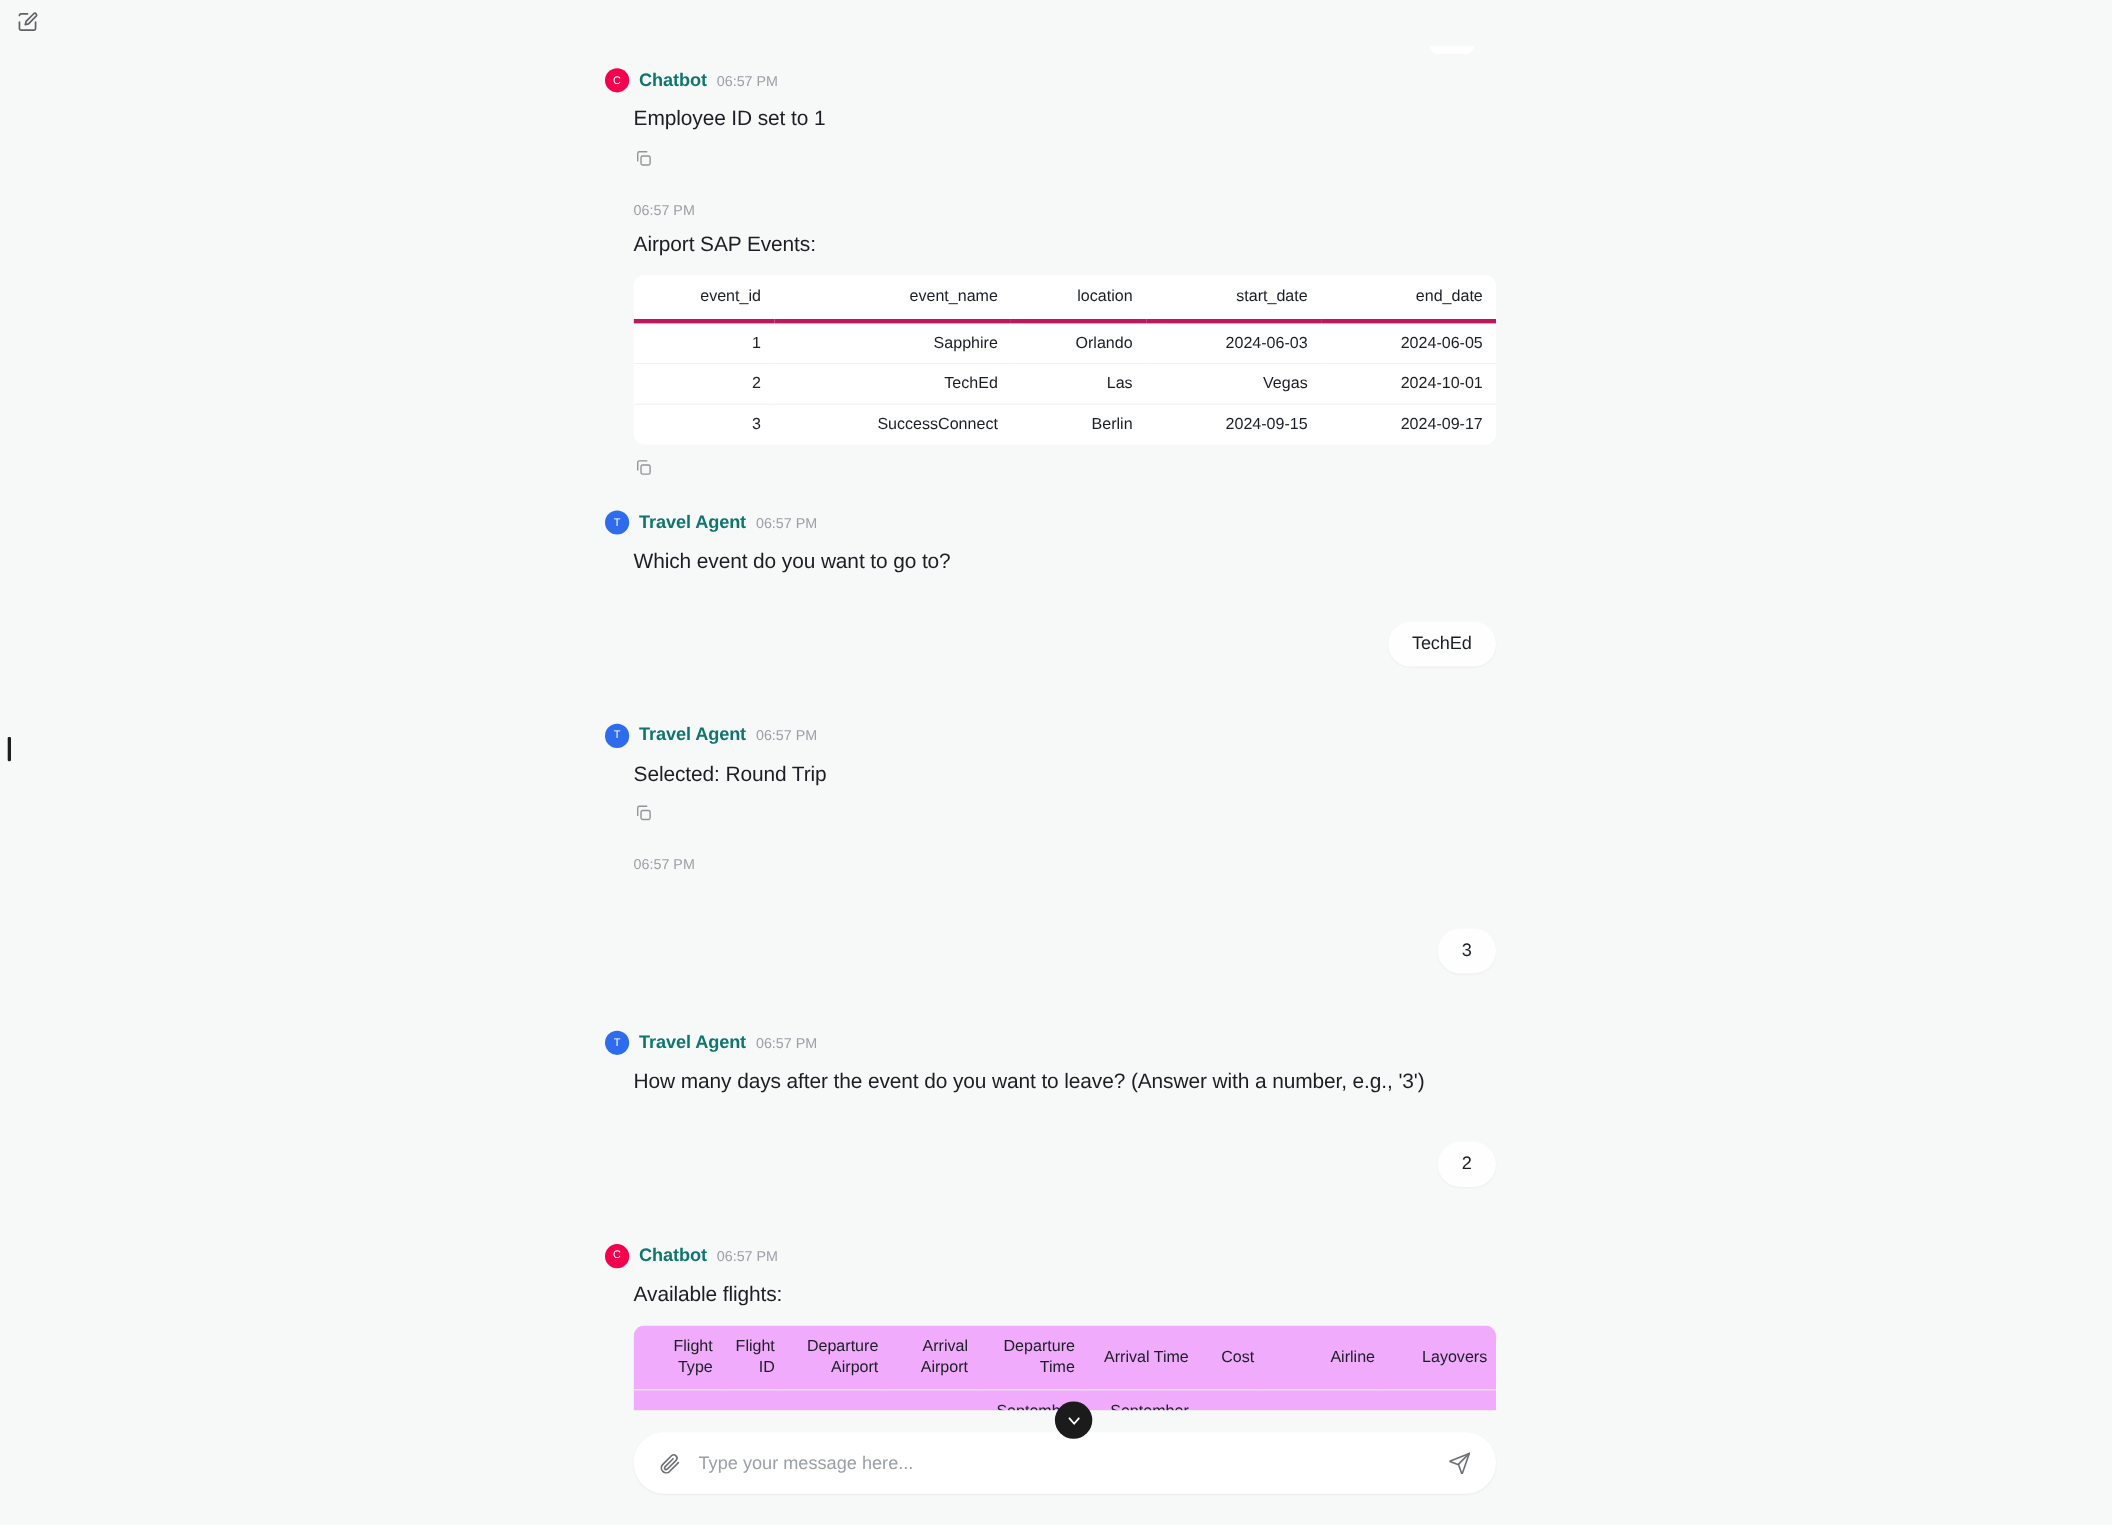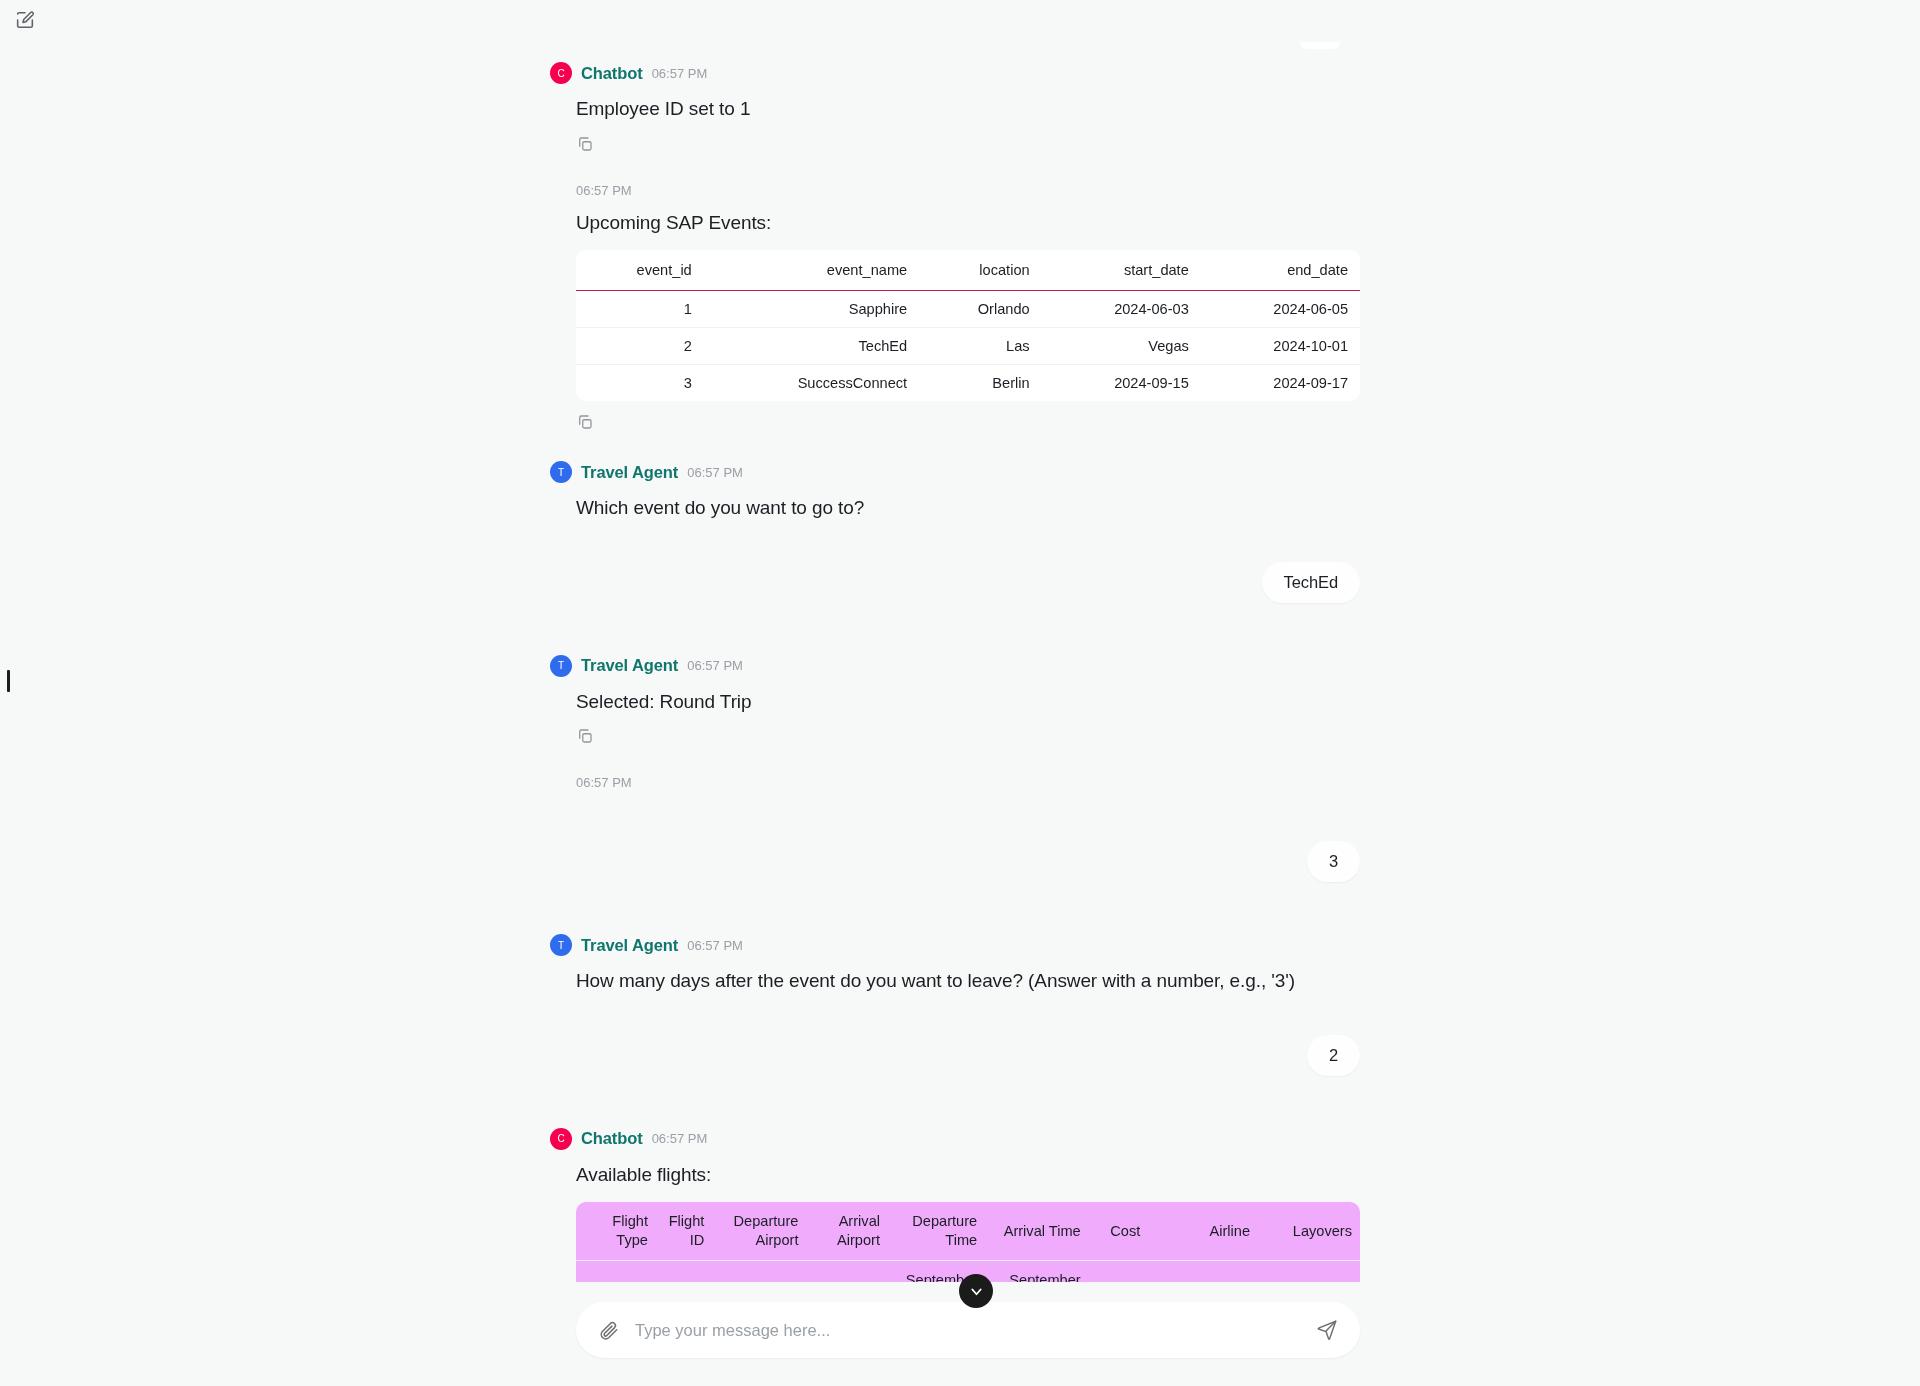--- a/index.html
+++ b/index.html
@@ -136,21 +136,21 @@
     font-size: 14.6px;
     color: #1b1f24;
   }
   table.dt th, table.dt td {
     text-align: right;
     padding: 9px 12px;
     font-weight: 400;
     white-space: nowrap;
   }
   table.dt thead th {
-    border-bottom: 1px solid #be185d;
+    border-bottom: 4px solid #be185d;
     padding-top: 12px;
     padding-bottom: 12px;
   }
   table.dt tbody tr + tr td { border-top: 1px solid #f0f1f3; }
   table.dt tbody td { padding-top: 10px; padding-bottom: 10px; }
 
   
   .flights-clip {
     position: relative;
     height: 104px;
@@ -255,21 +255,21 @@
           <rect x="9" y="9" width="11" height="11" rx="2"></rect>
           <path d="M5 15V6a2 2 0 0 1 2-2h9"></path>
         </svg>
       </div>
     </div>
 
     <div class="spacer-sm"></div>
 
     <div class="msg-group">
       <span class="stamp solo">06:57 PM</span>
-      <div class="bubble-text">Upcoming SAP Events:</div>
+      <div class="bubble-text">Airport SAP Events:</div>
       <div class="table-wrap">
         <table class="dt">
           <thead>
             <tr>
               <th>event_id</th>
               <th>event_name</th>
               <th>location</th>
               <th>start_date</th>
               <th>end_date</th>
             </tr>

